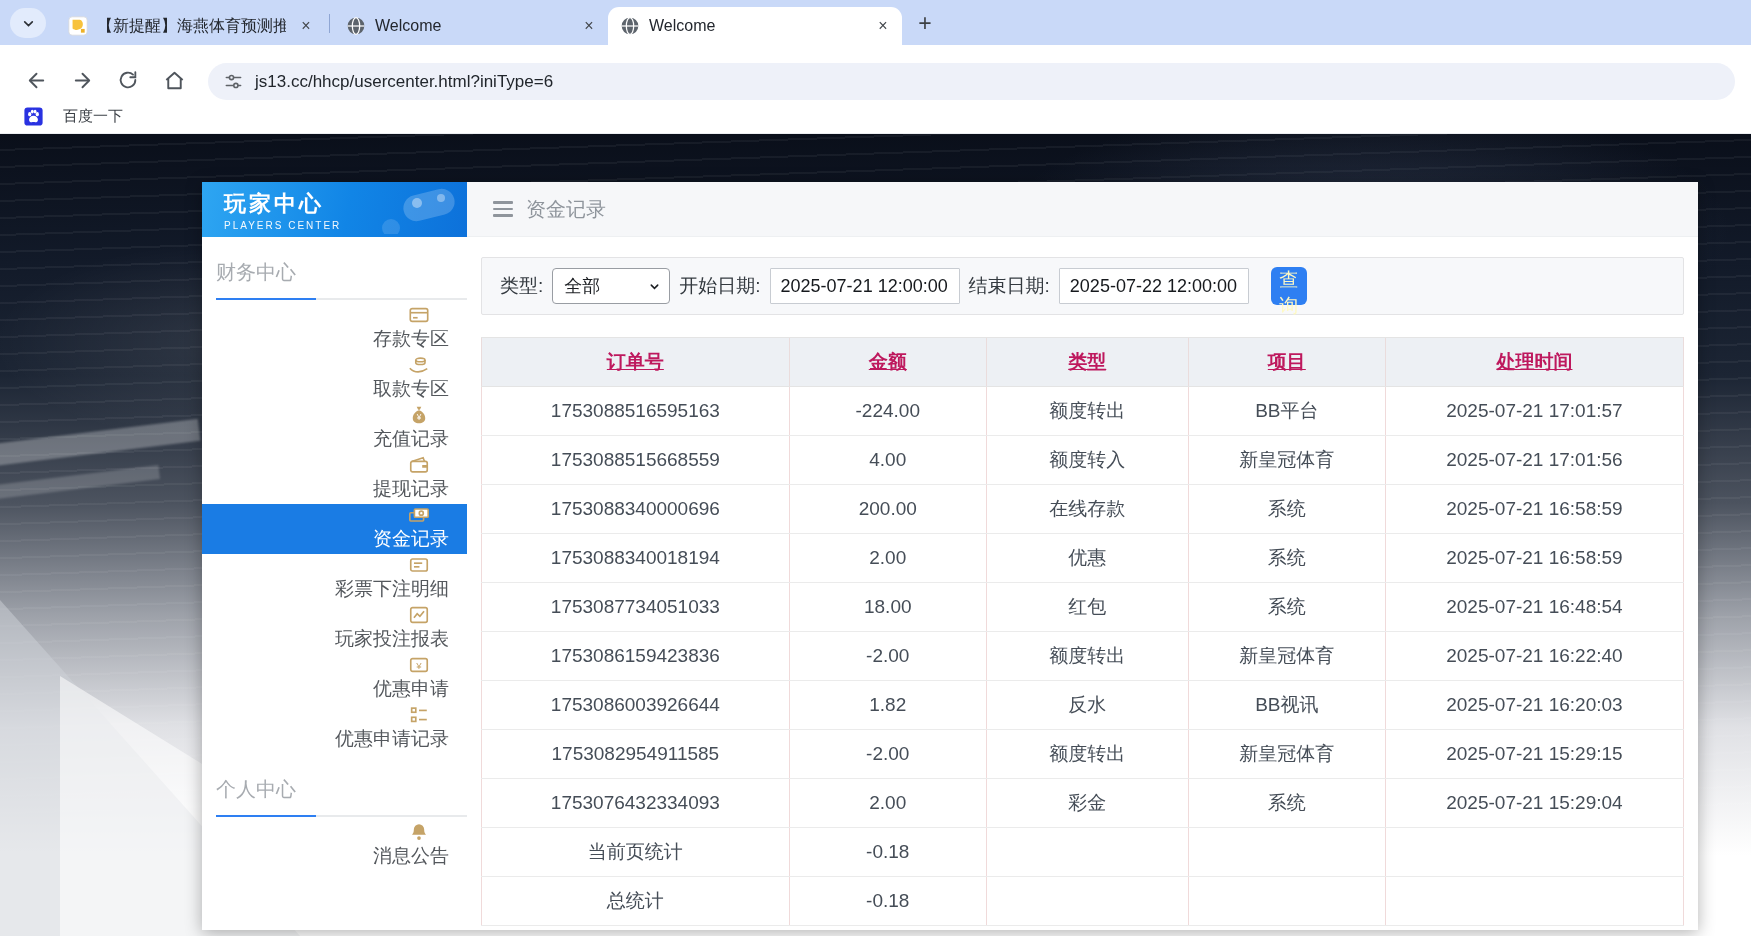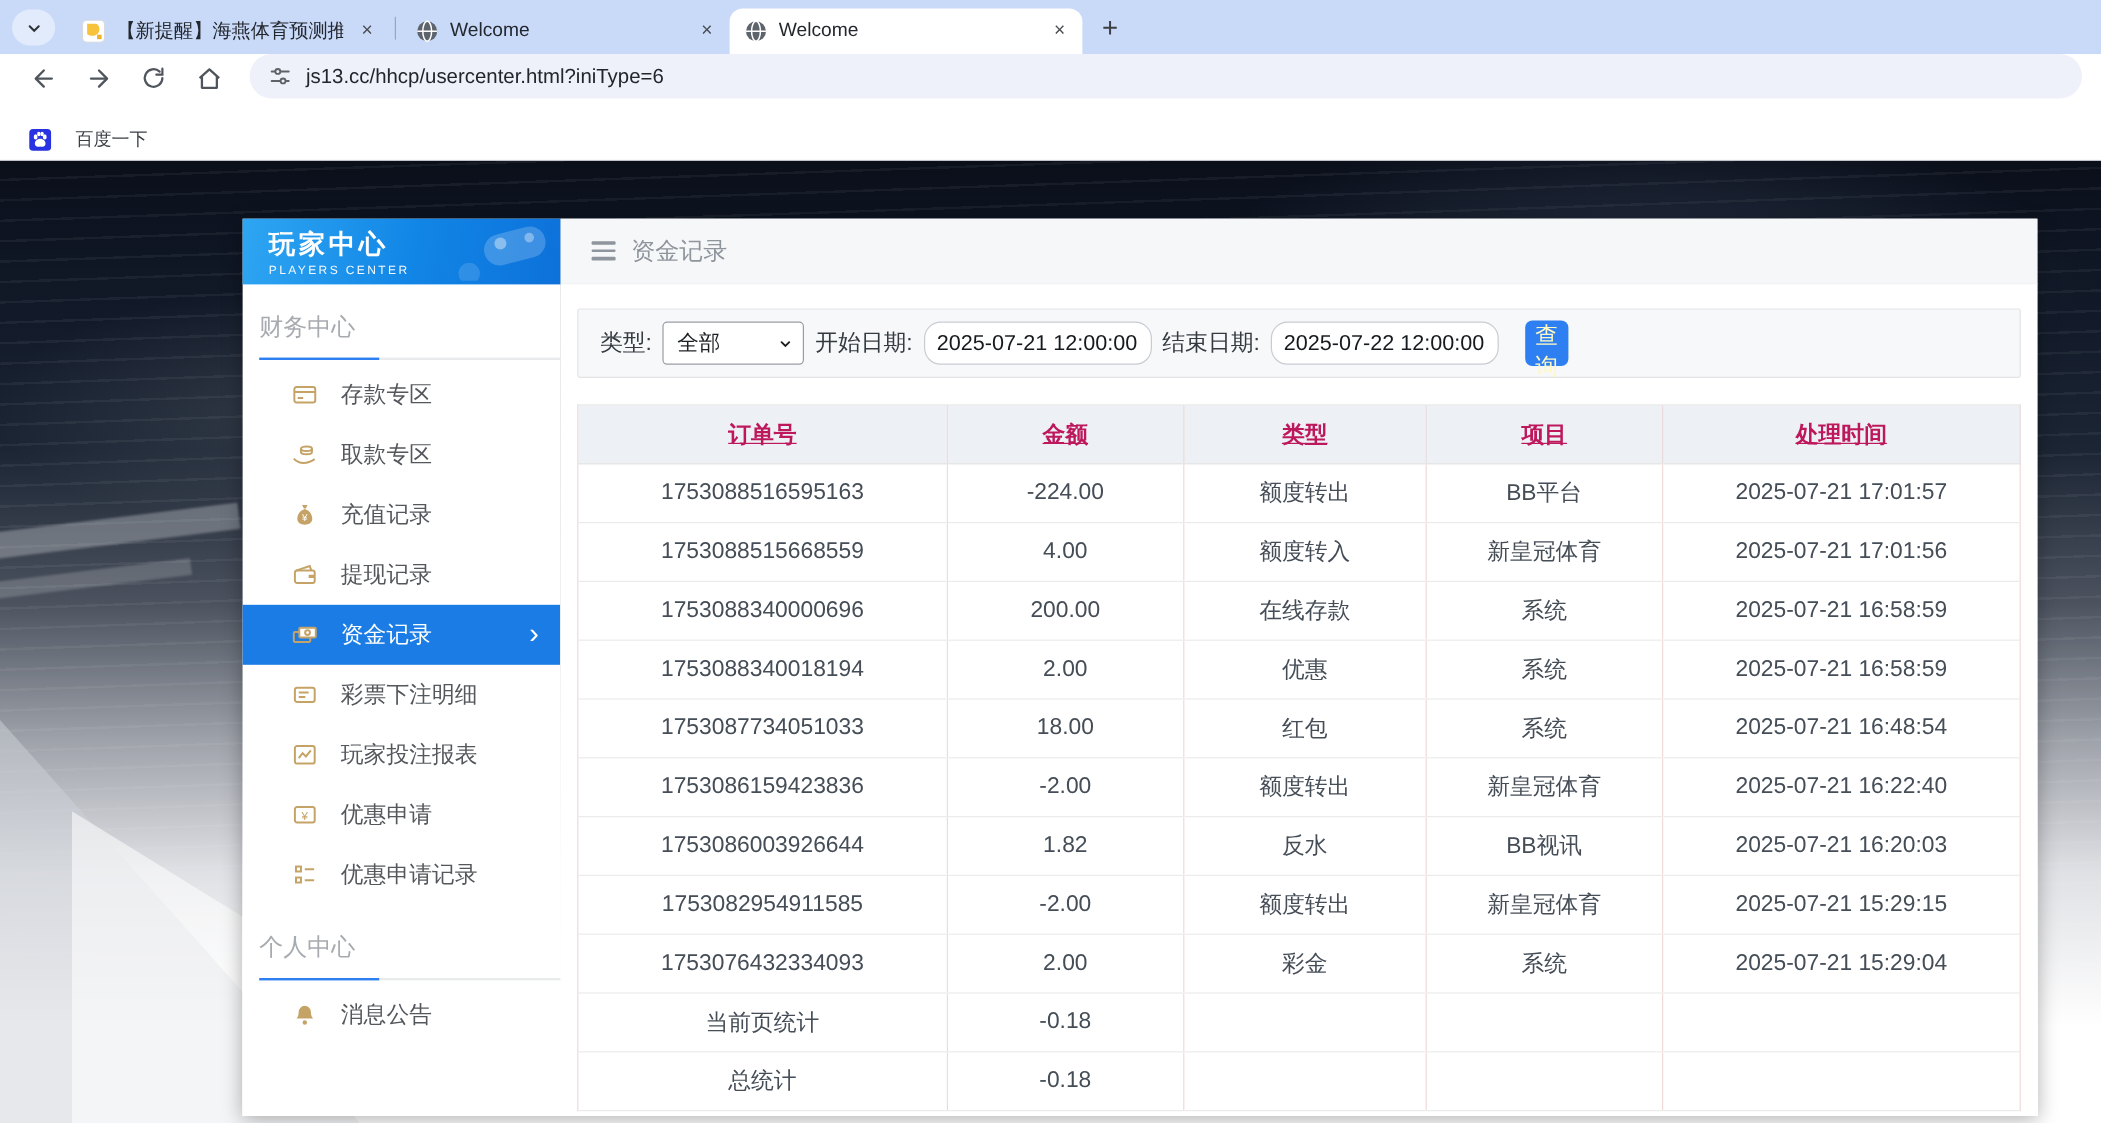--- a/index.html
+++ b/index.html
@@ -18,21 +18,21 @@
   .tab{height:38px;display:flex;align-items:center;gap:9px;padding:0 8px 0 12px;
     border-radius:11px 11px 0 0;position:relative;cursor:pointer;}
   .tab-1{width:269px;} .tab-2{width:274px;} .tab.active{width:294px;background:#fff;}
   .tab-title{flex:1;font-size:16px;color:#23272e;white-space:nowrap;overflow:hidden;}
   .tab-close{width:22px;height:22px;border-radius:50%;display:flex;align-items:center;justify-content:center;
     color:#45494e;font-size:16px;line-height:1;flex:none;}
   .tab-sep{width:1px;height:19px;background:#8fa6d4;margin:0 4px 12px 4px;flex:none;}
   .new-tab{width:30px;height:30px;margin:0 0 7px 8px;display:flex;align-items:center;justify-content:center;
     font-size:23px;color:#3c4043;border-radius:50%;}
   .favicon{width:20px;height:20px;flex:none;display:flex;}
-  .toolbar{height:55px;background:#fff;display:flex;align-items:flex-start;padding:0 16px;gap:6px;}
+  .toolbar{height:55px;background:#fff;display:flex;align-items:flex-end;padding:0 16px;gap:6px;}
   .tool-btn{width:40px;height:40px;border-radius:50%;display:flex;align-items:center;justify-content:center;flex:none;}
   .urlbar{flex:1;height:37px;background:var(--urlbar);border-radius:19px;display:flex;align-items:center;
     padding:0 16px;gap:12px;margin-left:8px;}
   .url-text{font-size:17px;color:#21262c;}
   .bookmarks{height:34px;background:#fff;display:flex;align-items:center;padding:0 16px;border-bottom:1px solid #eceef1;}
   .bookmark{display:flex;align-items:center;gap:20px;font-size:15px;color:#3a3f45;padding:3px 8px;border-radius:6px;}
   
   .page{position:relative;height:802px;overflow:hidden;
     background:linear-gradient(180deg,#0a0f1a 0%,#121a29 16%,#1c2534 30%,#4c535f 46%,#9da1a9 60%,#e0e1e5 74%,#ffffff 90%);}
   .page::before{content:"";position:absolute;inset:0;
@@ -51,38 +51,38 @@
     box-shadow:0 3px 16px rgba(0,0,0,.3);overflow:hidden;}
   .sidebar{width:265px;background:#fff;flex:none;display:flex;flex-direction:column;}
   .sb-head{height:55px;flex:none;background:linear-gradient(100deg,#2ea6f2 0%,#1185e6 55%,#0d71da 100%);
     color:#fff;padding:7px 0 0 22px;position:relative;overflow:hidden;}
   .sb-title{font-size:22px;font-weight:bold;letter-spacing:3px;}
   .sb-sub{font-size:10px;letter-spacing:2px;margin-top:1px;opacity:.95;}
   .sb-deco{position:absolute;right:8px;top:4px;opacity:.9;}
   .sec-label{margin:22px 0 0 14px;font-size:20px;color:#a7abb0;}
   .sec-divider{margin:12px 0 4px 14px;height:2px;background:#e8eaec;position:relative;}
   .sec-divider span{position:absolute;left:0;top:0;height:2px;width:100px;background:var(--accent);}
-  .item{height:50px;display:flex;align-items:center;padding:0 18px 0 41px;font-size:19px;color:#54585d;cursor:pointer;}
+  .item{height:50px;display:flex;align-items:flex-end;padding:0 18px 0 41px;font-size:19px;color:#54585d;cursor:pointer;flex-direction:column;}
   .micon{width:22px;height:22px;margin-right:19px;color:var(--gold);flex:none;display:flex;}
   .micon svg{width:22px;height:22px;}
   .item.active{background:var(--sidebar-active);color:#fff;}
   .item .arrow{margin-left:auto;font-size:24px;line-height:1;color:#fff;}
   
   .main{flex:1;display:flex;flex-direction:column;background:#fff;min-width:0;}
   .main-head{height:55px;flex:none;background:#f6f7f9;display:flex;align-items:center;gap:13px;
     padding-left:26px;color:#8f959c;font-size:20px;border-bottom:1px solid #eef0f2;}
   .burger{display:inline-flex;flex-direction:column;gap:4px;width:20px;}
   .burger i{display:block;height:2.5px;background:#8f959c;border-radius:1px;}
   .content{flex:1;padding:20px 14px 0 14px;background:#fff;min-width:0;}
   .filterbar{height:58px;background:#f7f8fa;border:1px solid #e3e3e5;border-radius:2px;
     display:flex;align-items:center;padding:0 18px;gap:9px;font-size:19px;color:#343a40;}
   .fselect{width:118px;height:36px;background:#fff;border:1px solid #999da3;border-radius:4px;
     display:flex;align-items:center;justify-content:space-between;padding:0 9px 0 11px;
     font-size:18px;color:#1c1f23;cursor:pointer;}
-  .dt{width:190px;height:36px;border:1px solid #c8ccd2;border-radius:14px;font-size:18px;color:#16191d;
+  .dt{width:190px;height:36px;border:1px solid #c8ccd2;border-radius:1px;font-size:18px;color:#16191d;
     padding:0 10px;background:#fff;font-family:inherit;}
   .query{margin-left:13px;width:36px;height:38px;background:var(--accent);color:#fef9c3;border:none;
     border-radius:6px;font-size:19px;font-family:inherit;cursor:pointer;}
   table{margin-top:22px;width:100%;border-collapse:collapse;table-layout:fixed;}
   th{height:49px;background:#edf0f4;font-weight:bold;color:#be185d;font-size:19px;
     border-left:1px solid #eadcdc;border-top:1px solid #e4e4e4;border-bottom:1px solid #e4e4e4;text-align:center;text-decoration:underline;}
   th:last-child{border-right:1px solid #eadcdc;}
   td{height:49px;text-align:center;font-size:19px;color:#454d57;background:#fff;
     border-left:1px solid #f0dada;border-bottom:1px solid #ebebeb;overflow:hidden;white-space:nowrap;}
   td:last-child{border-right:1px solid #f0dada;}

